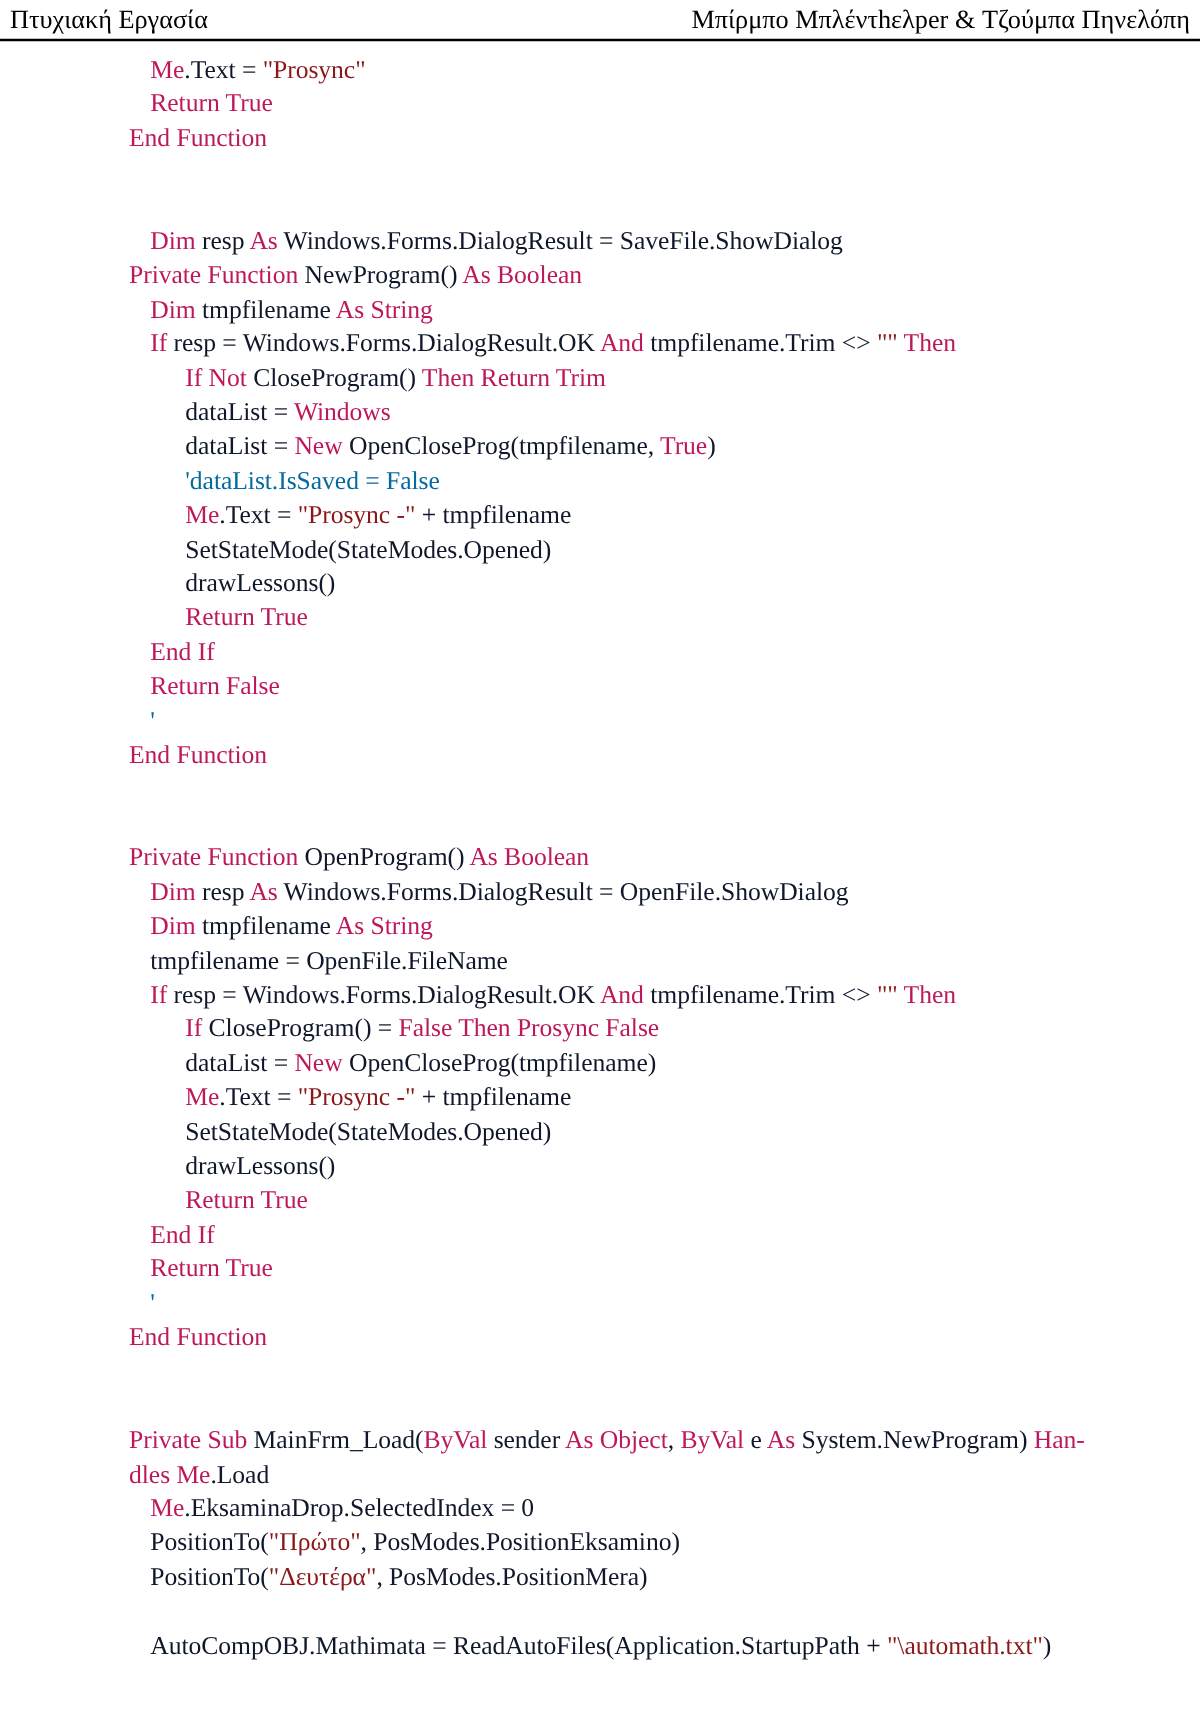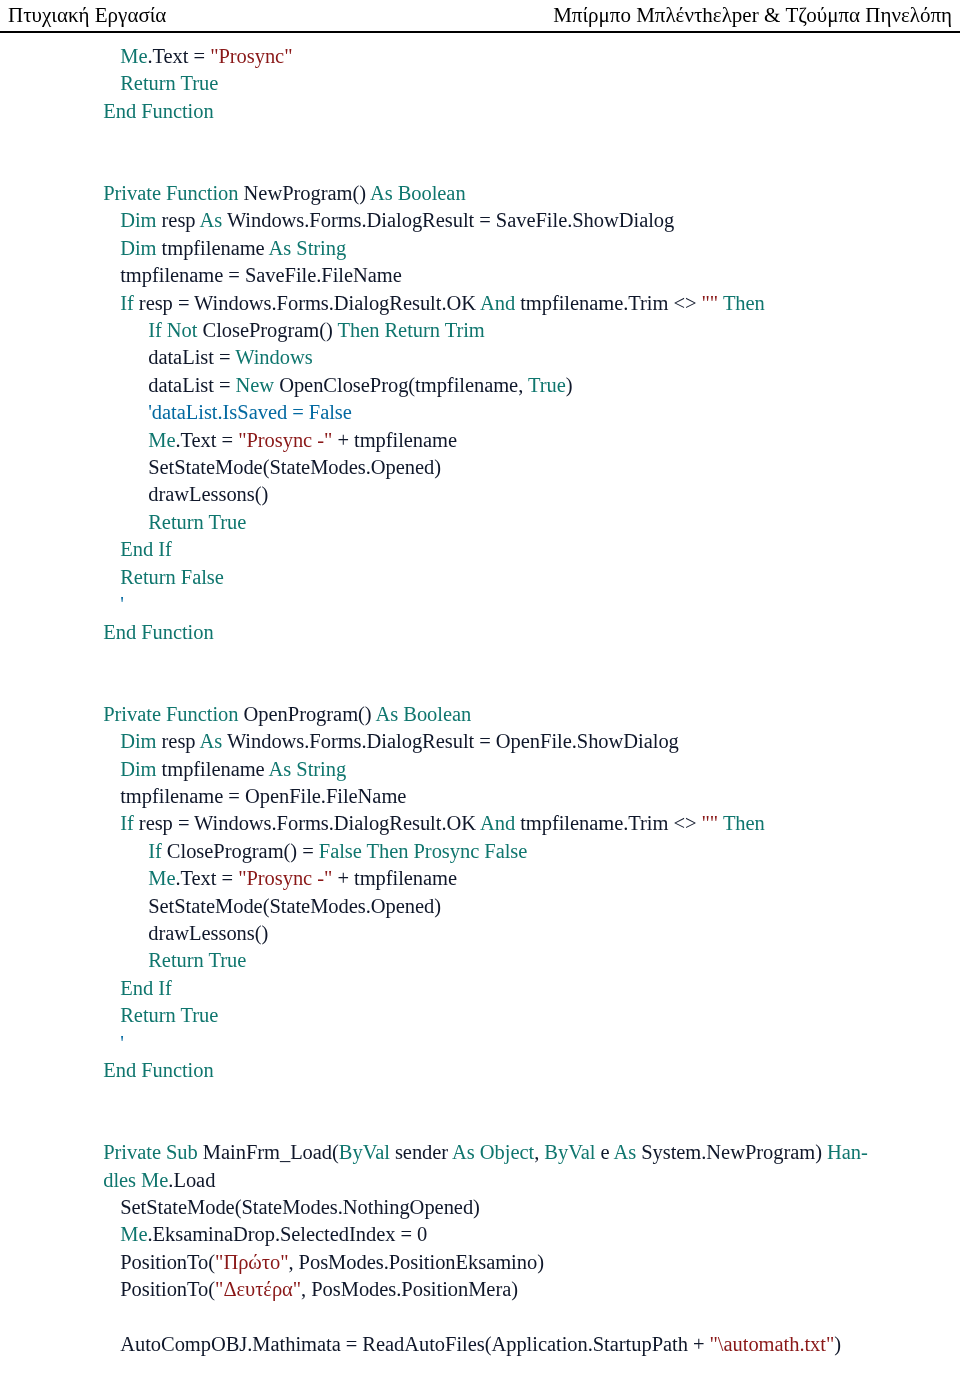--- a/index.html
+++ b/index.html
@@ -67,45 +67,44 @@
   }
   .code-line.blank {
     min-height: 27.4px;
     height: 27.4px;
   }
   .ind0 { padding-left: 0px; margin-left: 11px; }
   .ind1 { padding-left: 28px; }
   .ind2 { padding-left: 56px; }
 
   
-  .kw  { color: #0f766e; }
+  .kw  { color: #be185d; }
   .str { color: #8A1818; }
   .cmt { color: #0369a1; }
   .pln { color: #0f172a; }
 </style>
 </head>
 <body>
 
 <div class="page">
 
   <div class="running-header">
     <span class="hdr-left">Πτυχιακή Εργασία</span>
     <span class="hdr-right">Μπίρμπο Μπλέντhελper &amp; Τζούμπα Πηνελόπη</span>
   </div>
 
   <div class="code-body">
       <div class="code-line ind1"><span class="kw">Me</span><span class="pln">.Text = </span><span class="str">"Prosync"</span></div>
       <div class="code-line ind1"><span class="kw">Return True</span></div>
       <div class="code-line ind0"><span class="kw">End Function</span></div>
       <div class="code-line ind0 blank">&nbsp;</div>
       <div class="code-line ind0 blank">&nbsp;</div>
+      <div class="code-line ind1"><span class="kw">Dim </span><span class="pln">resp </span><span class="kw">As </span><span class="pln">Windows.Forms.DialogResult = SaveFile.ShowDialog</span></div>
       <div class="code-line ind0"><span class="kw">Private Function </span><span class="pln">NewProgram() </span><span class="kw">As Boolean</span></div>
-      <div class="code-line ind1"><span class="kw">Dim </span><span class="pln">resp </span><span class="kw">As </span><span class="pln">Windows.Forms.DialogResult = SaveFile.ShowDialog</span></div>
       <div class="code-line ind1"><span class="kw">Dim </span><span class="pln">tmpfilename </span><span class="kw">As String</span></div>
-      <div class="code-line ind1"><span class="pln">tmpfilename = SaveFile.FileName</span></div>
       <div class="code-line ind1"><span class="kw">If </span><span class="pln">resp = Windows.Forms.DialogResult.OK </span><span class="kw">And </span><span class="pln">tmpfilename.Trim &lt;&gt; </span><span class="str">"" </span><span class="kw">Then</span></div>
       <div class="code-line ind2"><span class="kw">If Not </span><span class="pln">CloseProgram() </span><span class="kw">Then Return Trim</span></div>
       <div class="code-line ind2"><span class="pln">dataList = </span><span class="kw">Windows</span></div>
       <div class="code-line ind2"><span class="pln">dataList = </span><span class="kw">New </span><span class="pln">OpenCloseProg(tmpfilename, </span><span class="kw">True</span><span class="pln">)</span></div>
       <div class="code-line ind2"><span class="cmt">'dataList.IsSaved = False</span></div>
       <div class="code-line ind2"><span class="kw">Me</span><span class="pln">.Text = </span><span class="str">"Prosync -"</span><span class="pln"> + tmpfilename</span></div>
       <div class="code-line ind2"><span class="pln">SetStateMode(StateModes.Opened)</span></div>
       <div class="code-line ind2"><span class="pln">drawLessons()</span></div>
       <div class="code-line ind2"><span class="kw">Return True</span></div>
       <div class="code-line ind1"><span class="kw">End If</span></div>
@@ -113,33 +112,33 @@
       <div class="code-line ind1"><span class="cmt">'</span></div>
       <div class="code-line ind0"><span class="kw">End Function</span></div>
       <div class="code-line ind0 blank">&nbsp;</div>
       <div class="code-line ind0 blank">&nbsp;</div>
       <div class="code-line ind0"><span class="kw">Private Function </span><span class="pln">OpenProgram() </span><span class="kw">As Boolean</span></div>
       <div class="code-line ind1"><span class="kw">Dim </span><span class="pln">resp </span><span class="kw">As </span><span class="pln">Windows.Forms.DialogResult = OpenFile.ShowDialog</span></div>
       <div class="code-line ind1"><span class="kw">Dim </span><span class="pln">tmpfilename </span><span class="kw">As String</span></div>
       <div class="code-line ind1"><span class="pln">tmpfilename = OpenFile.FileName</span></div>
       <div class="code-line ind1"><span class="kw">If </span><span class="pln">resp = Windows.Forms.DialogResult.OK </span><span class="kw">And </span><span class="pln">tmpfilename.Trim &lt;&gt; </span><span class="str">"" </span><span class="kw">Then</span></div>
       <div class="code-line ind2"><span class="kw">If </span><span class="pln">CloseProgram() = </span><span class="kw">False Then Prosync False</span></div>
+      <div class="code-line ind2"><span class="pln">dataList = </span><span class="kw">New </span><span class="pln">OpenCloseProg(tmpfilename)</span></div>
       <div class="code-line ind2"><span class="kw">Me</span><span class="pln">.Text = </span><span class="str">"Prosync -"</span><span class="pln"> + tmpfilename</span></div>
       <div class="code-line ind2"><span class="pln">SetStateMode(StateModes.Opened)</span></div>
       <div class="code-line ind2"><span class="pln">drawLessons()</span></div>
       <div class="code-line ind2"><span class="kw">Return True</span></div>
       <div class="code-line ind1"><span class="kw">End If</span></div>
       <div class="code-line ind1"><span class="kw">Return True</span></div>
       <div class="code-line ind1"><span class="cmt">'</span></div>
       <div class="code-line ind0"><span class="kw">End Function</span></div>
       <div class="code-line ind0 blank">&nbsp;</div>
       <div class="code-line ind0 blank">&nbsp;</div>
       <div class="code-line ind0"><span class="kw">Private Sub </span><span class="pln">MainFrm_Load(</span><span class="kw">ByVal </span><span class="pln">sender </span><span class="kw">As Object</span><span class="pln">, </span><span class="kw">ByVal </span><span class="pln">e </span><span class="kw">As </span><span class="pln">System.NewProgram) </span><span class="kw">Han-</span></div>
       <div class="code-line ind0"><span class="kw">dles Me</span><span class="pln">.Load</span></div>
-      <div class="code-line ind1"><span class="pln">SetStateMode(StateModes.NothingOpened)</span></div>
       <div class="code-line ind1"><span class="kw">Me</span><span class="pln">.EksaminaDrop.SelectedIndex = 0</span></div>
       <div class="code-line ind1"><span class="pln">PositionTo(</span><span class="str">"Πρώτο"</span><span class="pln">, PosModes.PositionEksamino)</span></div>
       <div class="code-line ind1"><span class="pln">PositionTo(</span><span class="str">"Δευτέρα"</span><span class="pln">, PosModes.PositionMera)</span></div>
       <div class="code-line ind1 blank">&nbsp;</div>
       <div class="code-line ind1"><span class="pln">AutoCompOBJ.Mathimata = ReadAutoFiles(Application.StartupPath + </span><span class="str">"\automath.txt"</span><span class="pln">)</span></div>
     </div>
 
 </div>
 
 </body></html>

